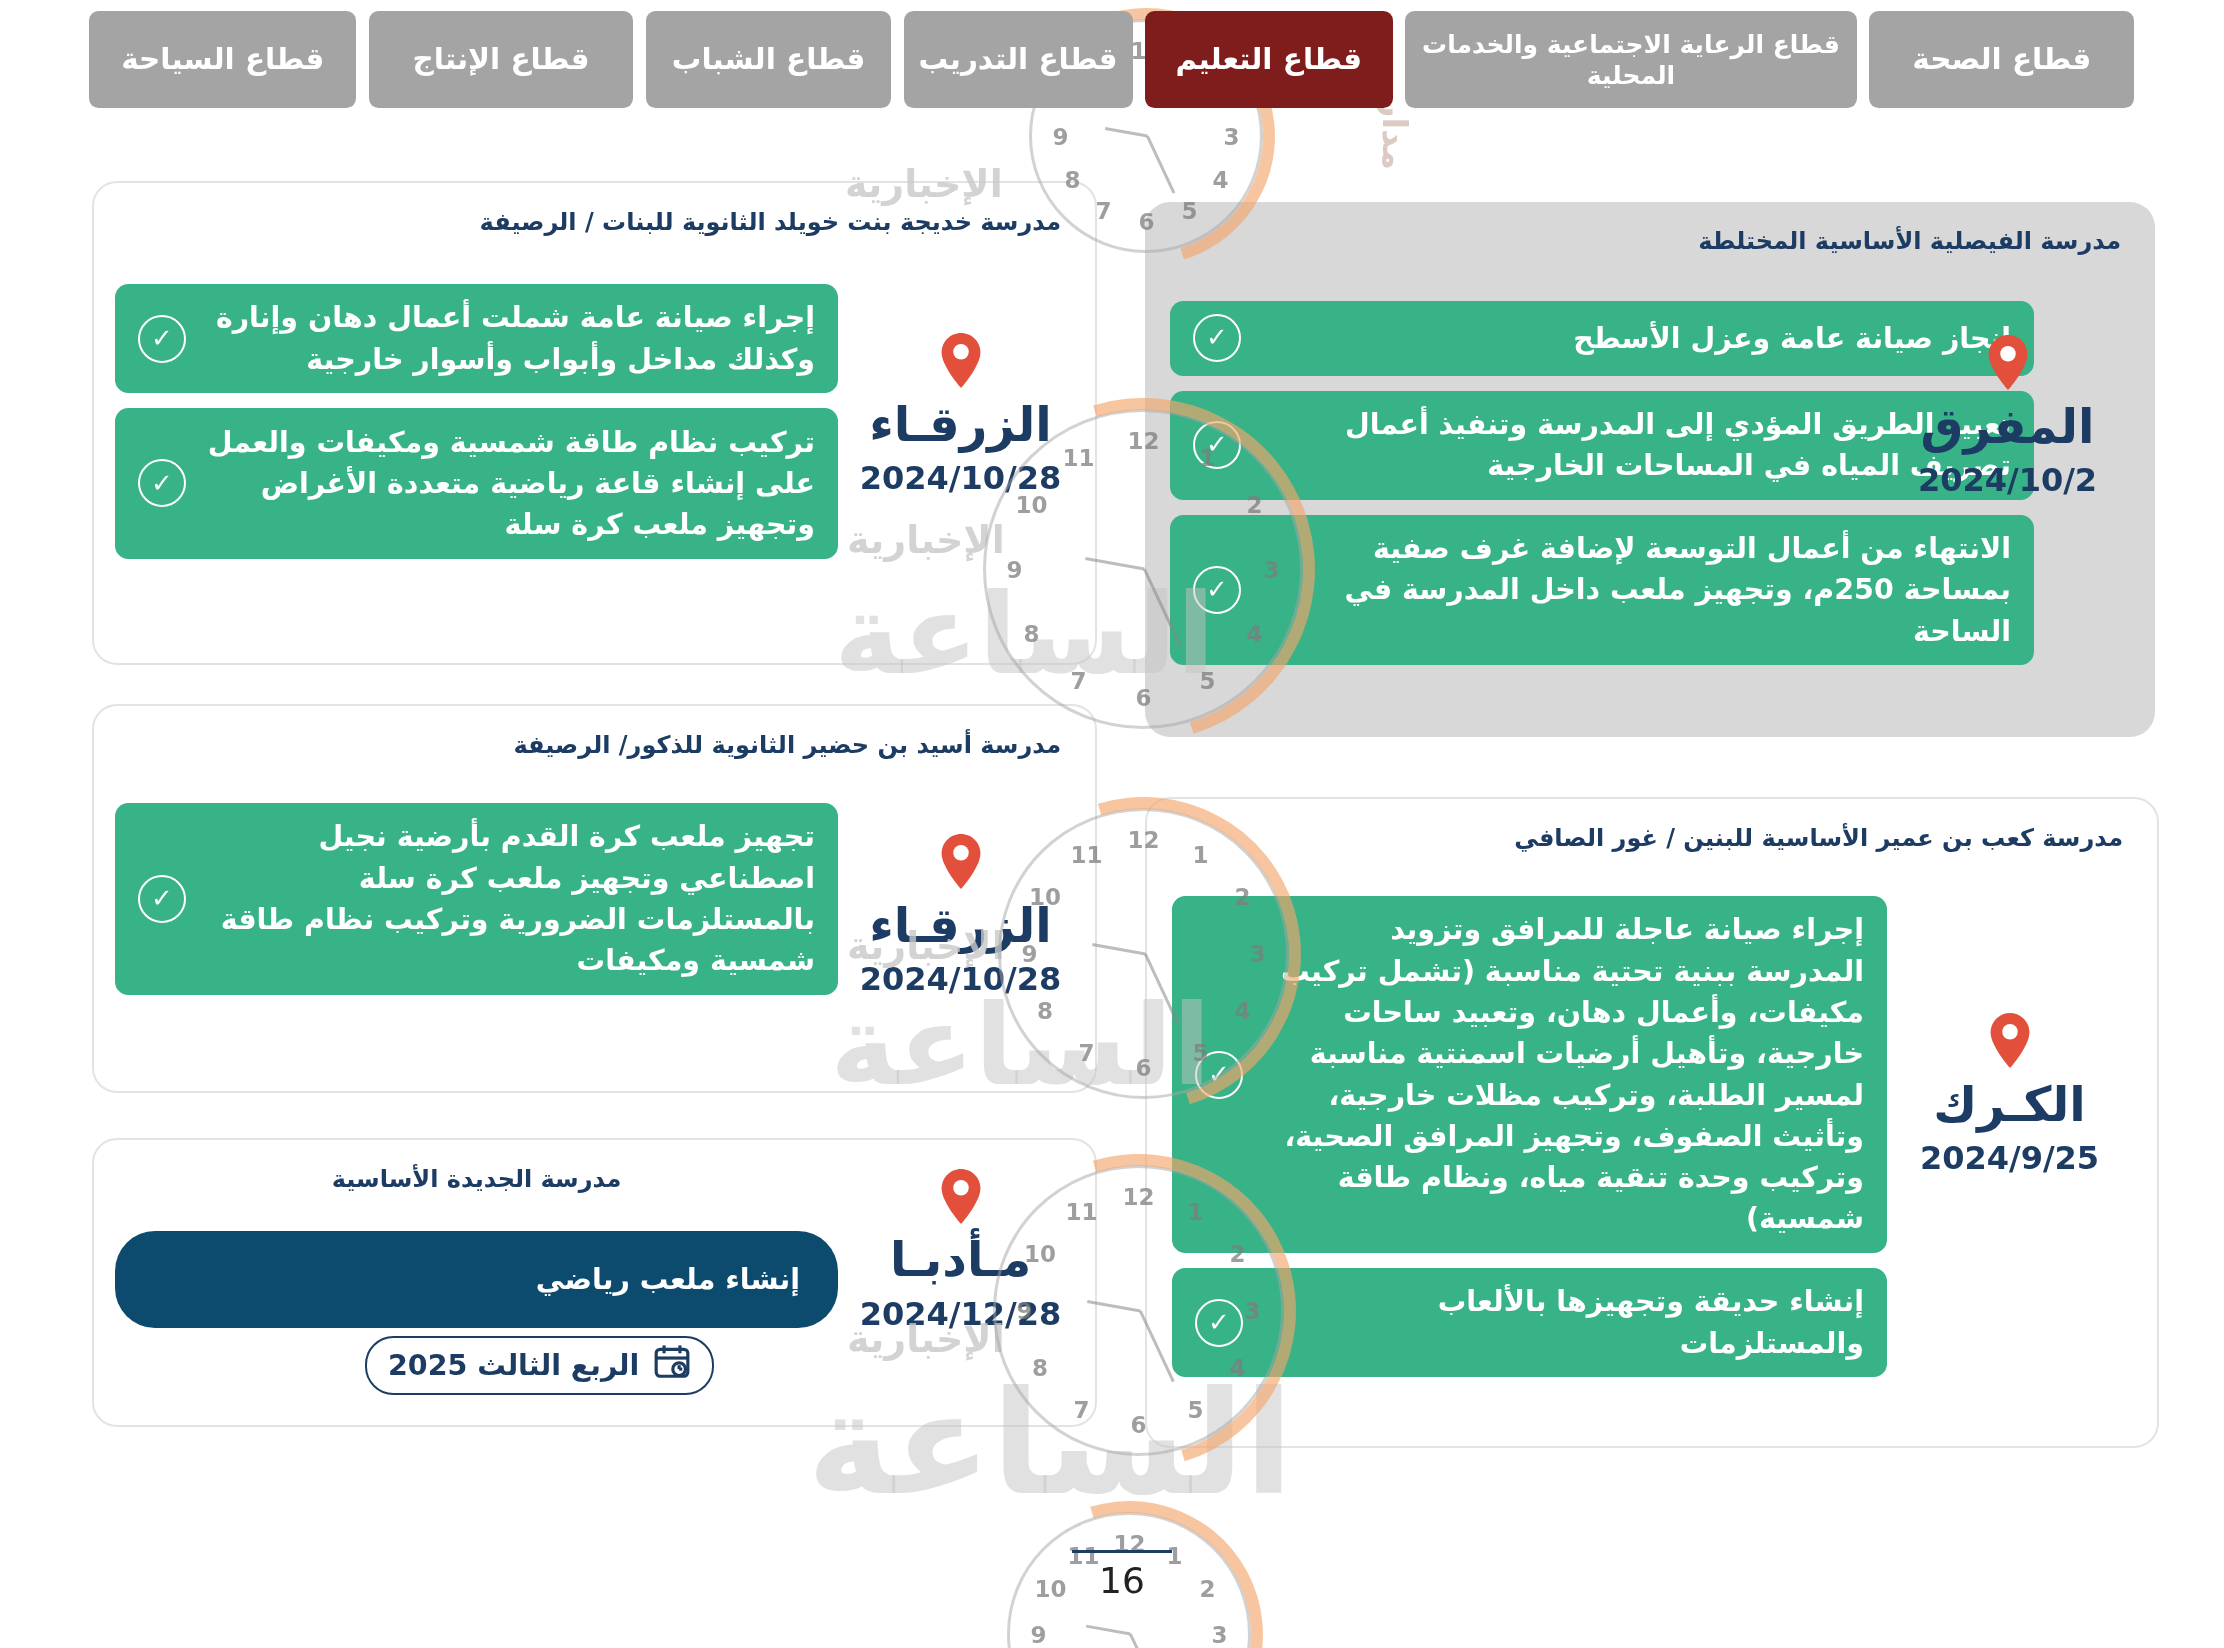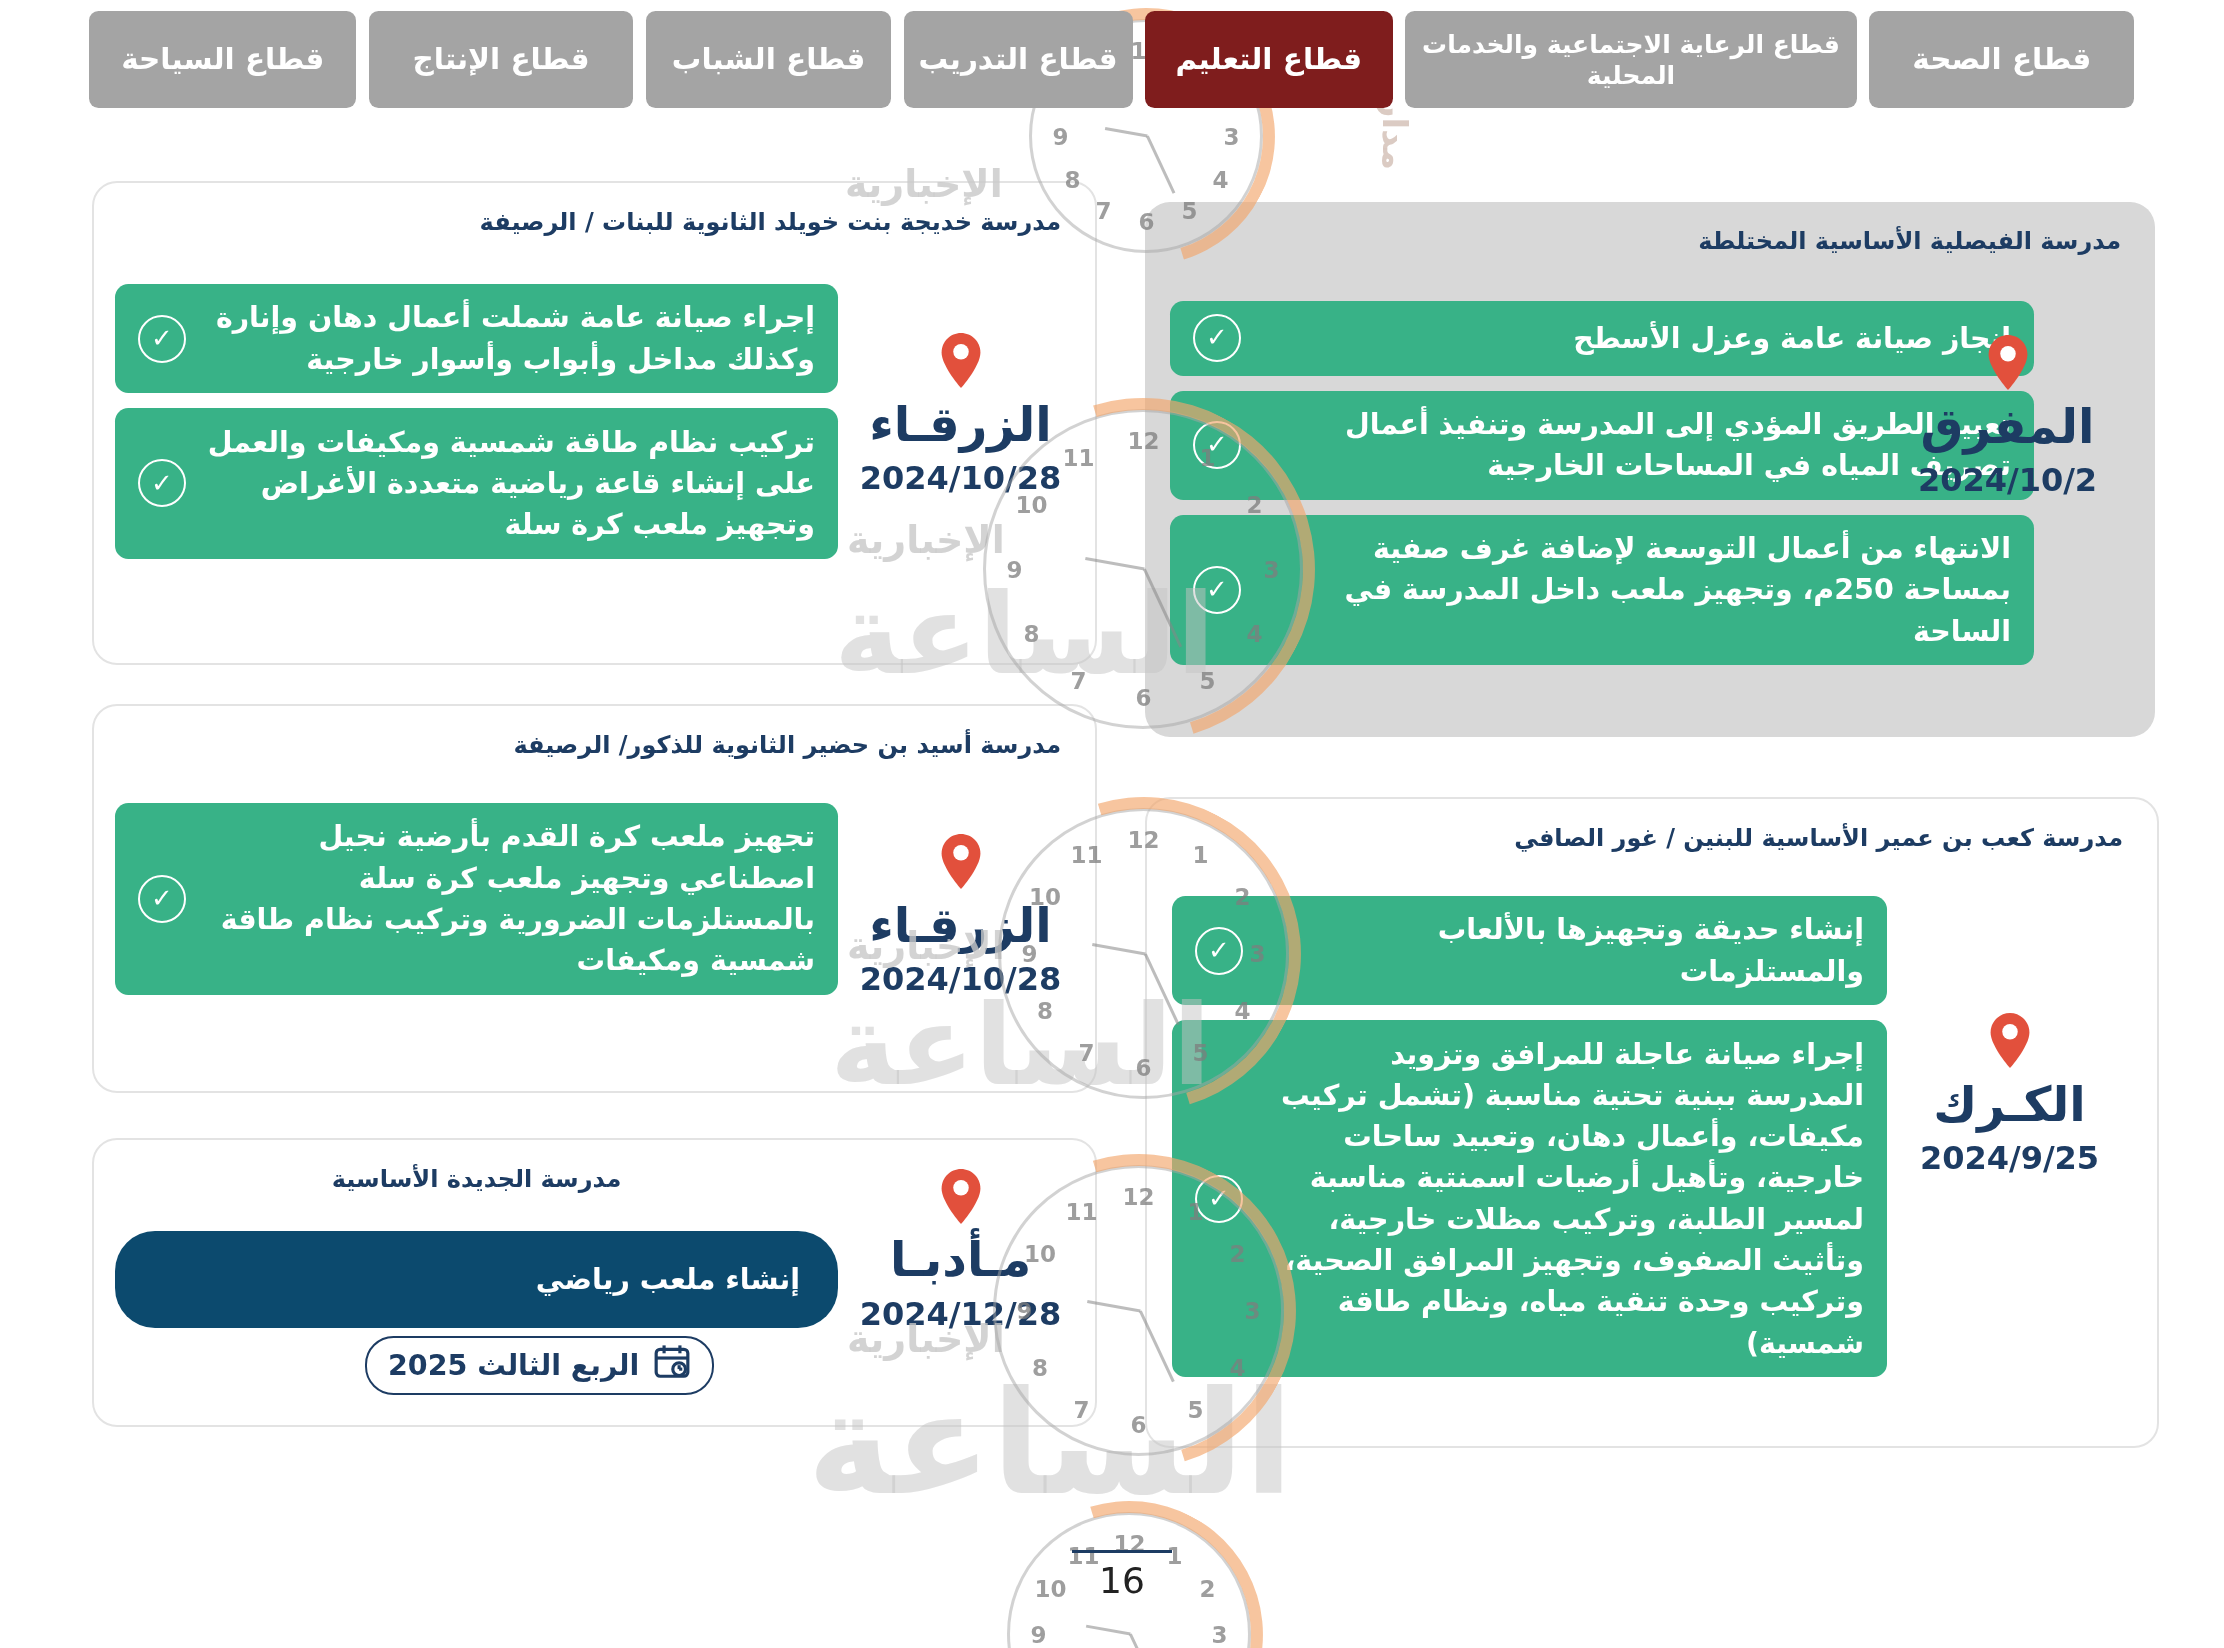--- a/index.html
+++ b/index.html
@@ -169,25 +169,25 @@
         <svg viewBox="0 0 24 34" width="40" height="55">
             <path d="M12 0C5.4 0 0 5.4 0 12c0 8.5 12 22 12 22s12-13.5 12-22C24 5.4 18.6 0 12 0z" fill="#e2503c"></path>
             <circle cx="12" cy="11.6" r="4.8" fill="#fff"></circle>
           </svg>
       </span>
       <div class="city">الكـرك</div>
       <div class="date">2024/9/25</div>
     </div>
     <div class="items" style="left:25px;top:97px;width:715px">
       <div class="item">
+        <span class="itext">إجراء صيانة عاجلة للمرافق وتزويد المدرسة ببنية تحتية مناسبة (تشمل تركيب مكيفات، وأعمال دهان، وتعبيد ساحات خارجية، وتأهيل أرضيات اسمنتية مناسبة لمسير الطلبة، وتركيب مظلات خارجية، وتأثيث الصفوف، وتجهيز المرافق الصحية، وتركيب وحدة تنقية مياه، ونظام طاقة شمسية)</span>
+        <span class="check"></span>
+      </div>
+      <div class="item">
         <span class="itext">إنشاء حديقة وتجهيزها بالألعاب والمستلزمات</span>
-        <span class="check"></span>
-      </div>
-      <div class="item">
-        <span class="itext">إجراء صيانة عاجلة للمرافق وتزويد المدرسة ببنية تحتية مناسبة (تشمل تركيب مكيفات، وأعمال دهان، وتعبيد ساحات خارجية، وتأهيل أرضيات اسمنتية مناسبة لمسير الطلبة، وتركيب مظلات خارجية، وتأثيث الصفوف، وتجهيز المرافق الصحية، وتركيب وحدة تنقية مياه، ونظام طاقة شمسية)</span>
         <span class="check"></span>
       </div>
     </div>
   </section>
 
   <section class="card" style="left:93px;top:1138px;width:1001px;height:285px">
     <h2 class="card-title centered" style="left:21px;width:723px">مدرسة الجديدة الأساسية</h2>
     <div class="loc" style="right:25px;top:28.5px">
       <span class="pin">
         <svg viewBox="0 0 24 34" width="40" height="55">

